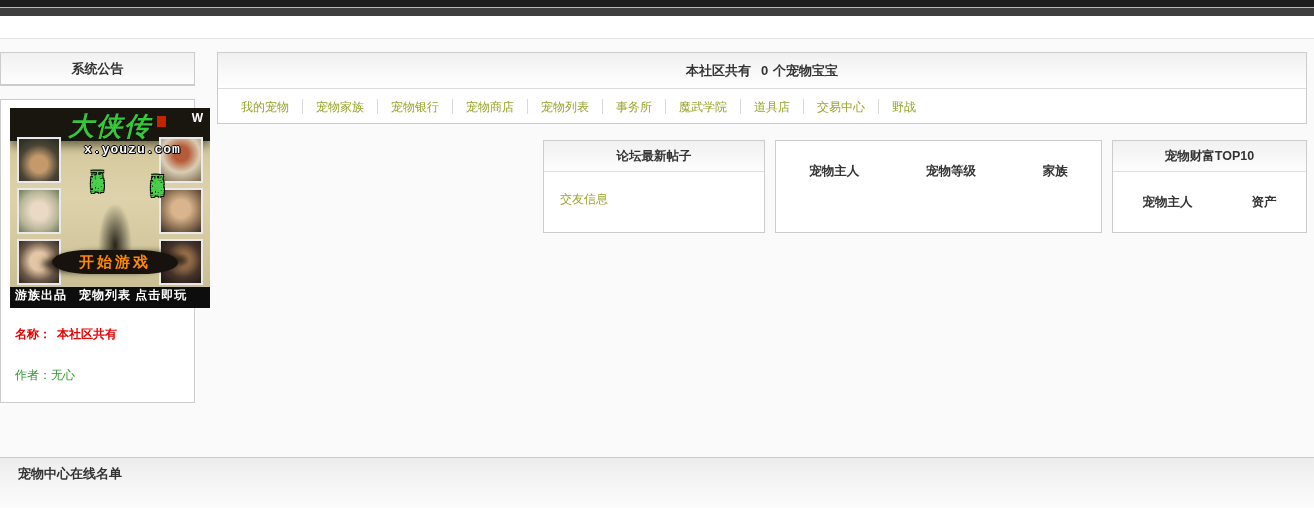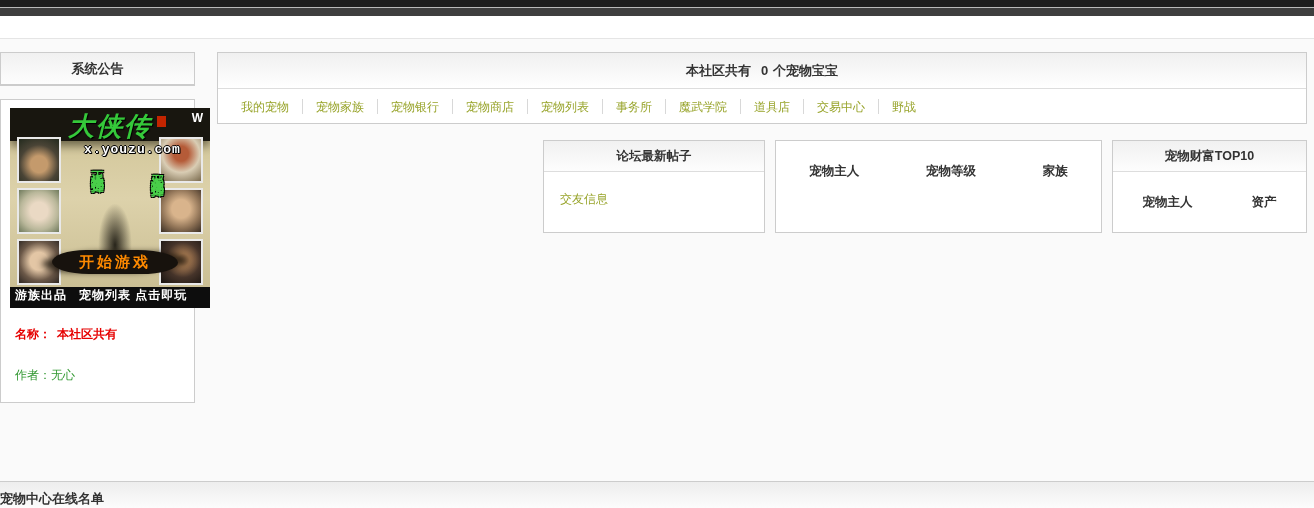--- a/index.html
+++ b/index.html
@@ -119,23 +119,23 @@
   .panel-b { width:327px; }
   .panel-c { width:195px; }
   .panel-a .panel-body a {
     display:inline-block; margin:19px 0 0 16px; font-size:12px;
     color:#98a42b; text-decoration:none; cursor:pointer;
   }
   .cols { display:flex; justify-content:space-around; padding-top:22px; font-weight:bold; font-size:12.5px; color:#333; }
 
   
   .footer-bar {
-    position:absolute; left:0; right:0; bottom:0; height:27px;
+    position:absolute; left:0; right:0; bottom:0; height:51px;
     border-top:1px solid #ccc; background:linear-gradient(#ededed,#fcfcfc);
-    line-height:33px; font-weight:bold; font-size:13px; color:#333;
+    line-height:33px; padding-left:18px; font-weight:bold; font-size:13px; color:#333;font-family:Liberation Mono, monospace;
   }
 </style>
 </head>
 <body>
 
 <div class="topbar1"></div>
 <div class="topbar2"></div>
 
 <div class="page">
   <div class="layout">

